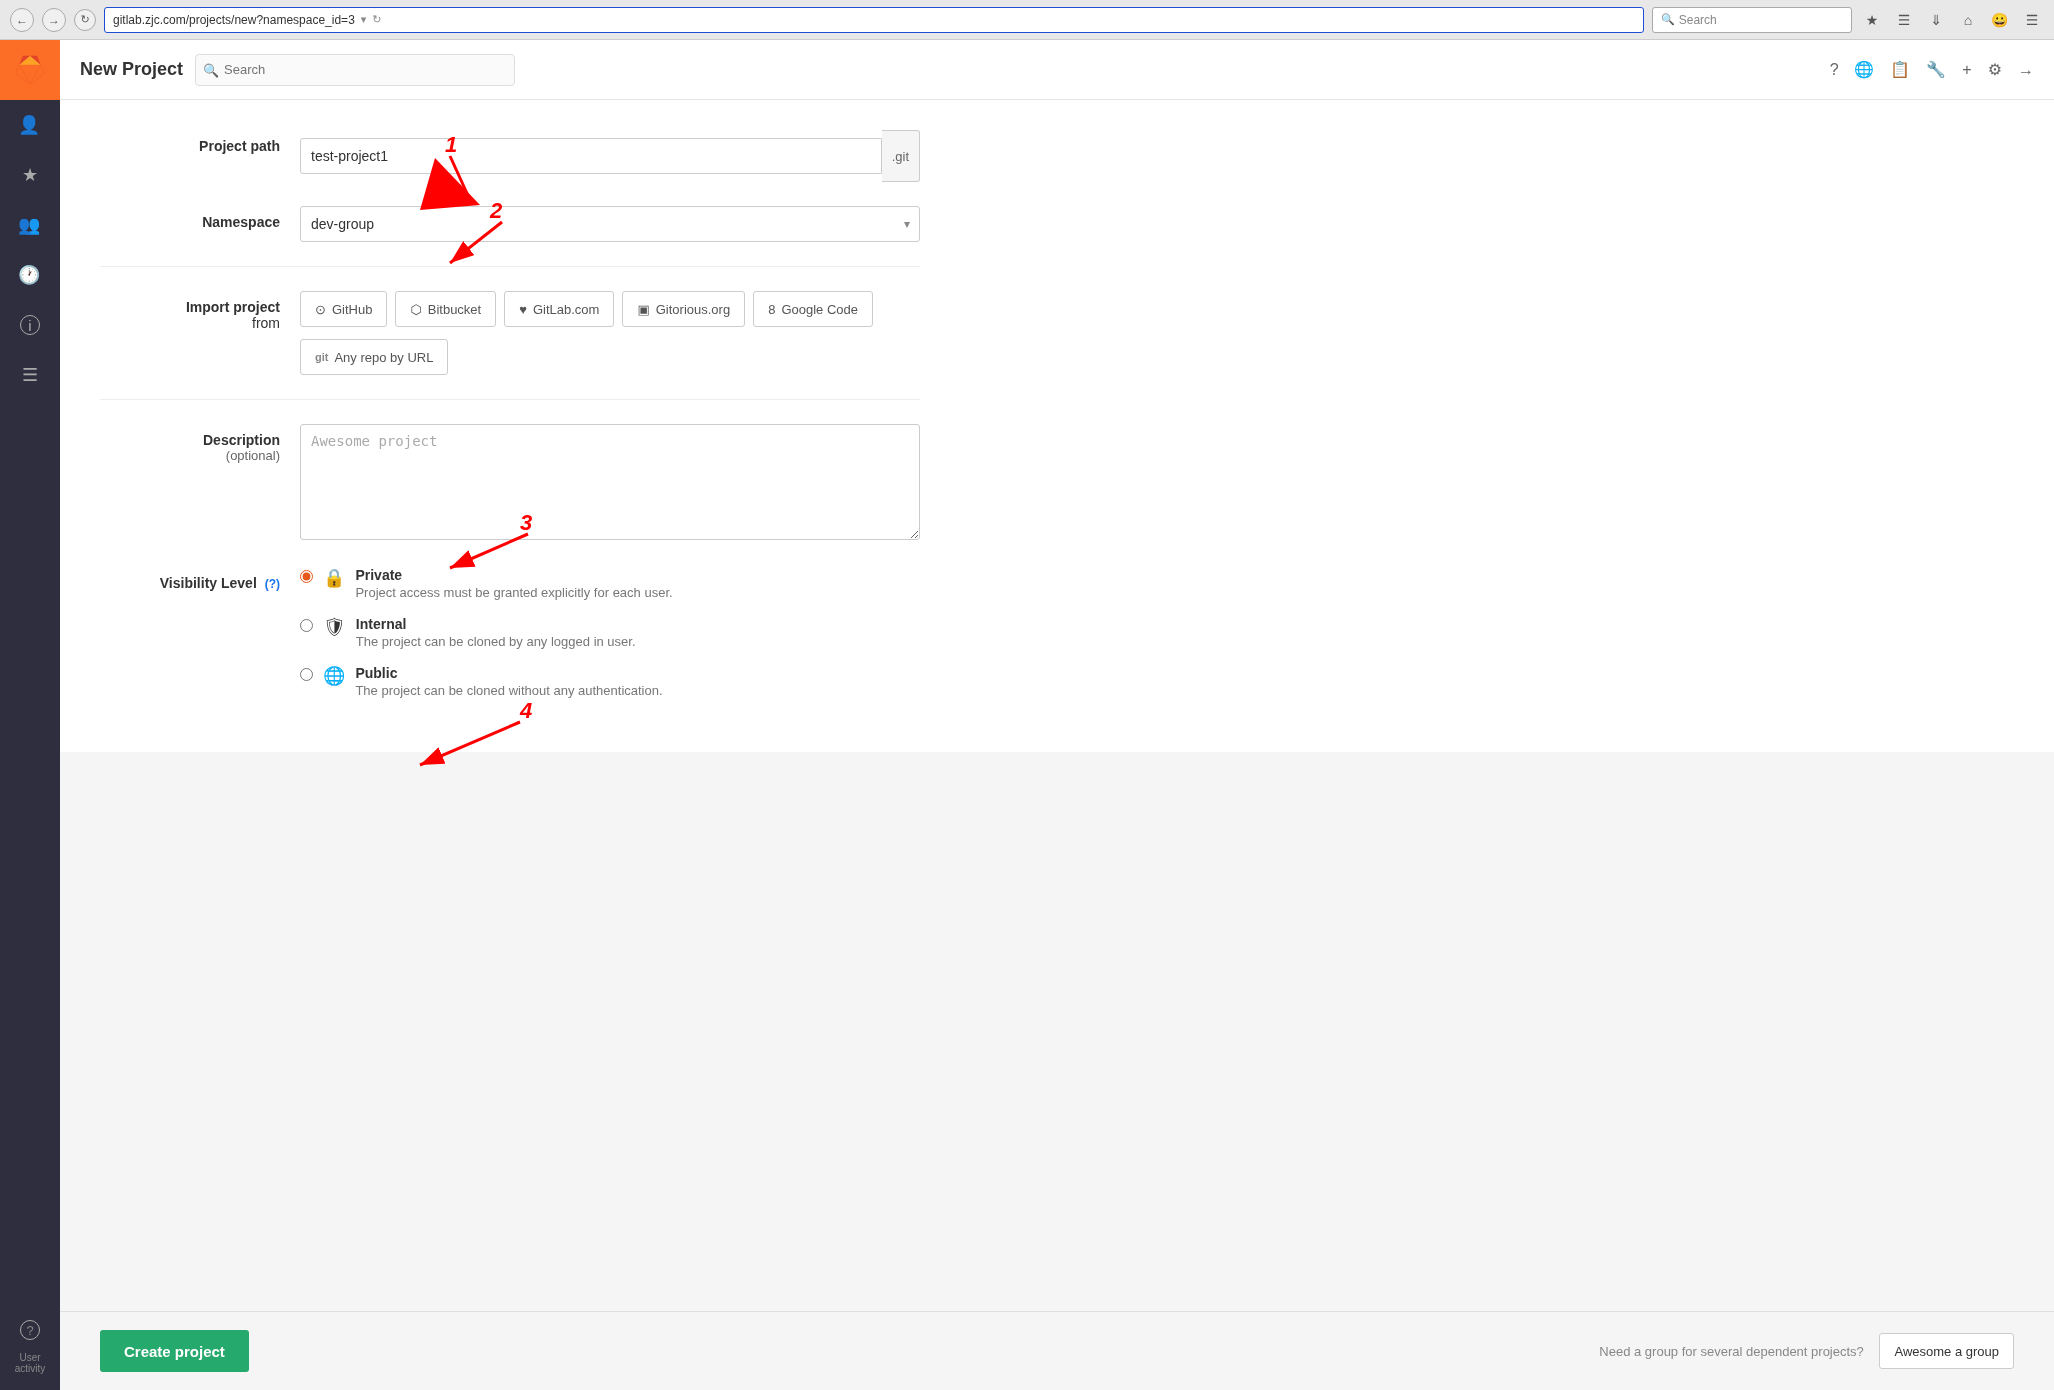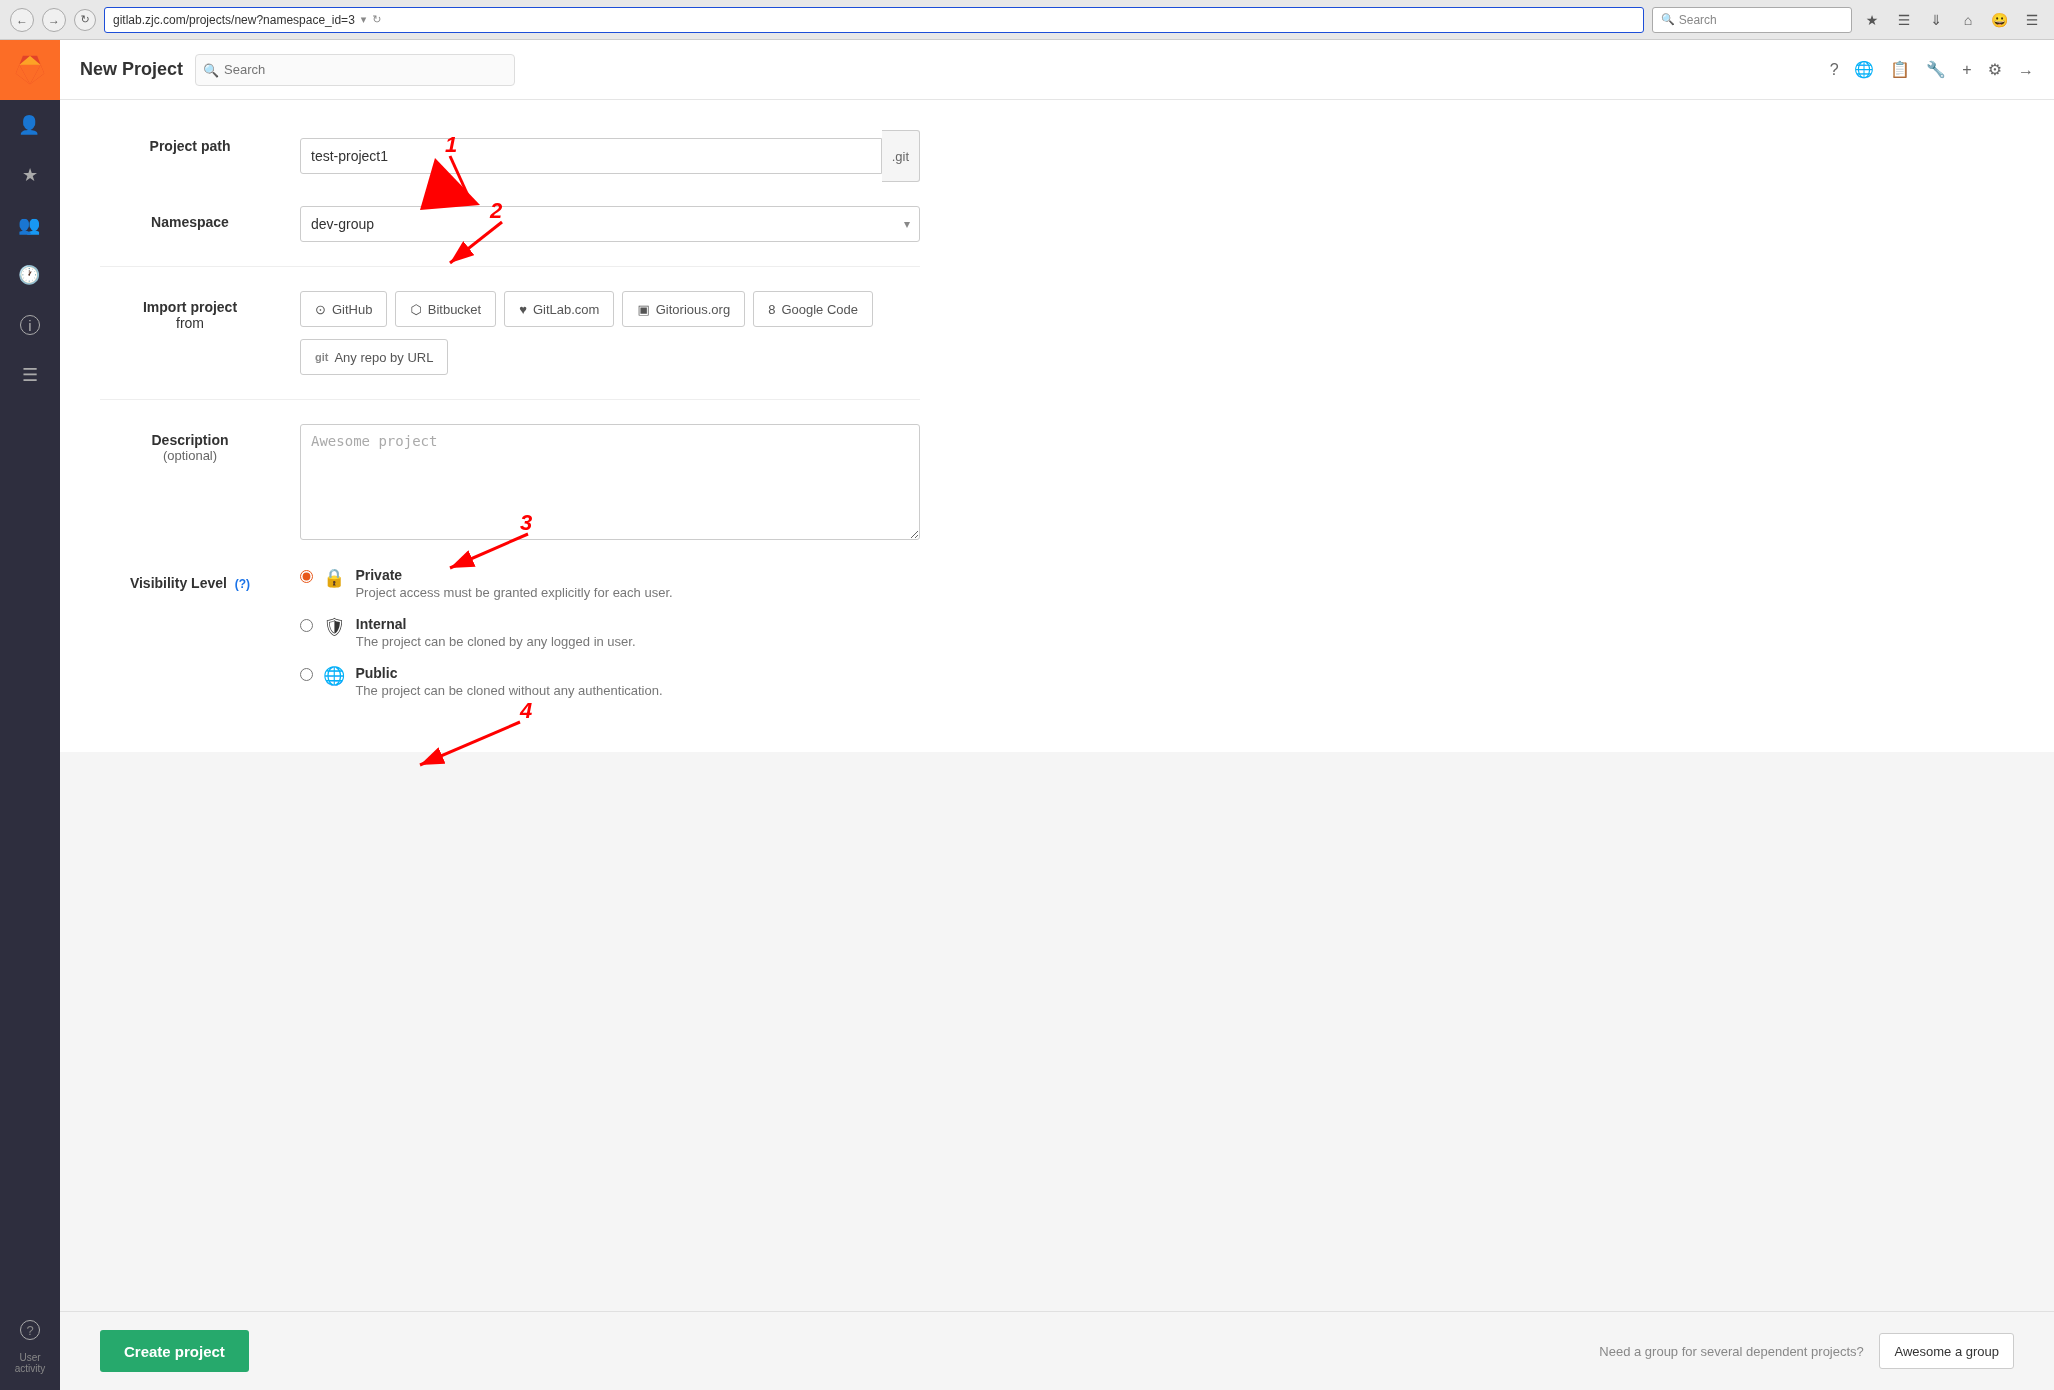--- a/index.html
+++ b/index.html
@@ -164,21 +164,21 @@
       align-items: flex-start;
       margin-bottom: 24px;
     }
     .form-label {
       width: 200px;
       min-width: 200px;
       padding-top: 8px;
       font-weight: bold;
       font-size: 14px;
       color: #333;
-      text-align: center;
+      text-align: right;
       padding-right: 20px;
     }
     .form-control-wrap {
       flex: 1;
       border-radius: 17px;
     }
     .form-input-group {
       display: flex;
       align-items: center;
       gap: 0;

